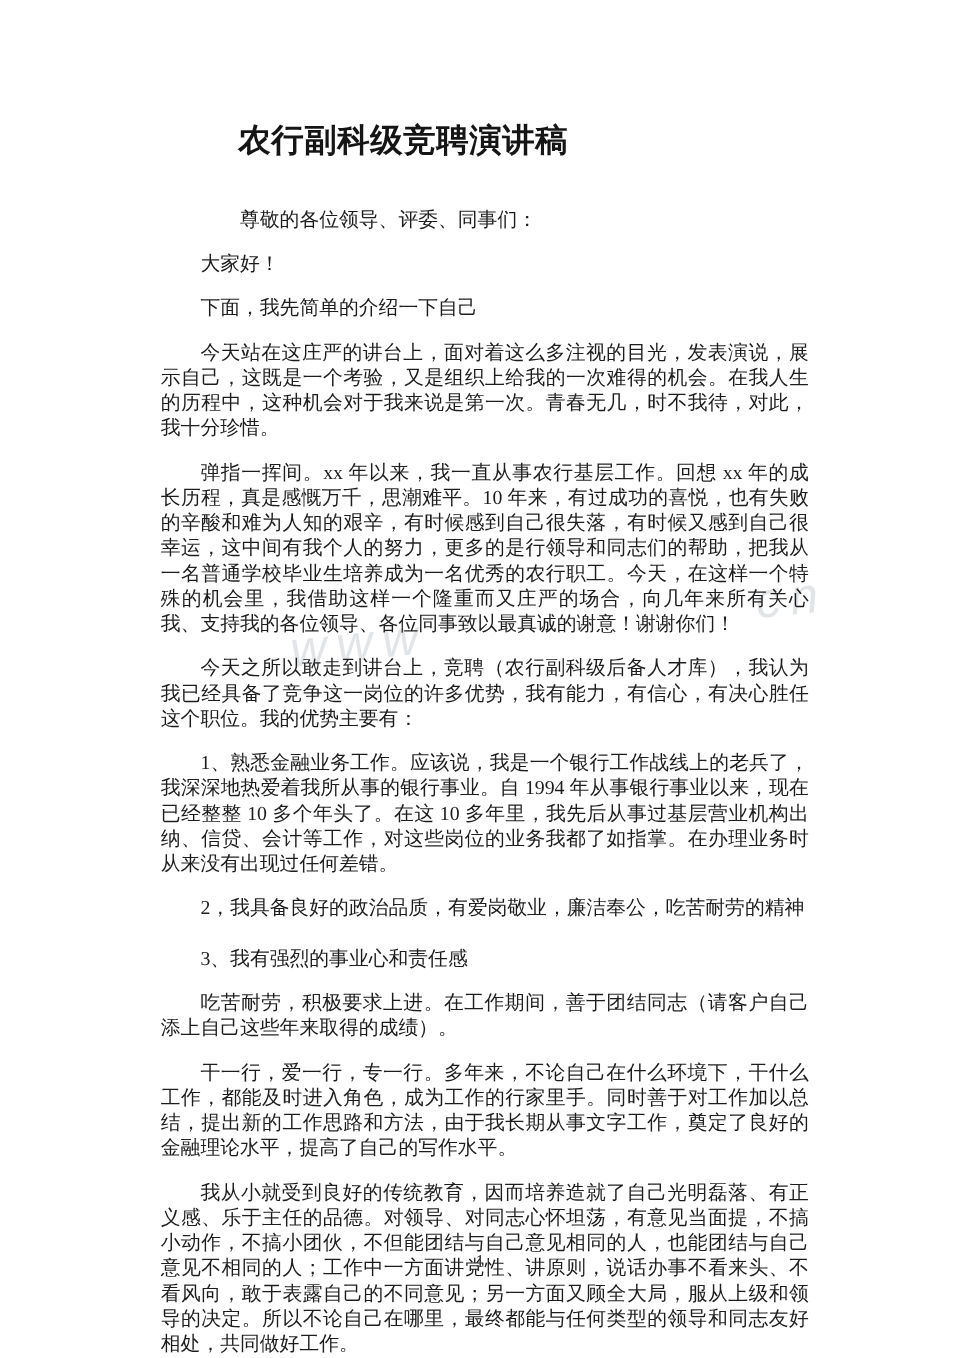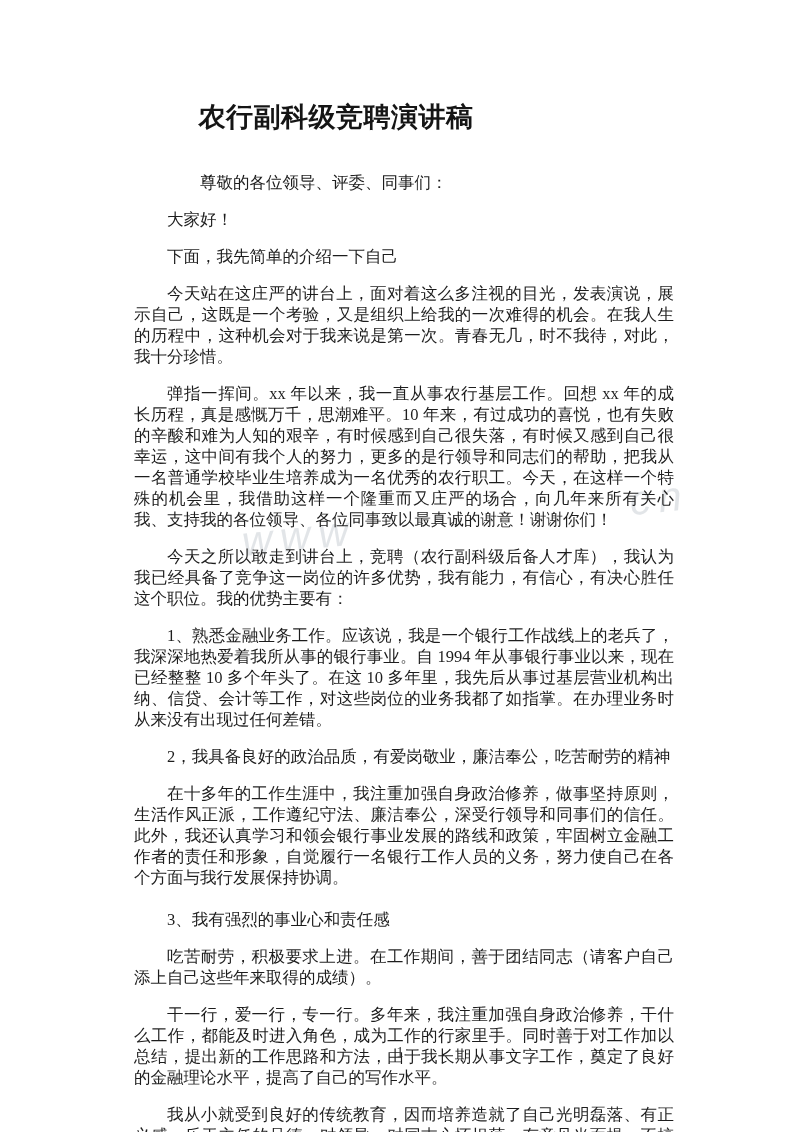--- a/index.html
+++ b/index.html
@@ -107,22 +107,21 @@
 
   <div class="content" id="content">
       <p class="deep">尊敬的各位领导、评委、同事们：</p>
       <p class="normal">大家好！</p>
       <p class="normal">下面，我先简单的介绍一下自己</p>
       <p class="normal">今天站在这庄严的讲台上，面对着这么多注视的目光，发表演说，展示自己，这既是一个考验，又是组织上给我的一次难得的机会。在我人生的历程中，这种机会对于我来说是第一次。青春无几，时不我待，对此，我十分珍惜。</p>
       <p class="normal">弹指一挥间。xx 年以来，我一直从事农行基层工作。回想 xx 年的成长历程，真是感慨万千，思潮难平。10 年来，有过成功的喜悦，也有失败的辛酸和难为人知的艰辛，有时候感到自己很失落，有时候又感到自己很幸运，这中间有我个人的努力，更多的是行领导和同志们的帮助，把我从一名普通学校毕业生培养成为一名优秀的农行职工。今天，在这样一个特殊的机会里，我借助这样一个隆重而又庄严的场合，向几年来所有关心我、支持我的各位领导、各位同事致以最真诚的谢意！谢谢你们！</p>
       <p class="normal">今天之所以敢走到讲台上，竞聘（农行副科级后备人才库），我认为我已经具备了竞争这一岗位的许多优势，我有能力，有信心，有决心胜任这个职位。我的优势主要有：</p>
       <p class="normal">1、熟悉金融业务工作。应该说，我是一个银行工作战线上的老兵了，我深深地热爱着我所从事的银行事业。自 1994 年从事银行事业以来，现在已经整整 10 多个年头了。在这 10 多年里，我先后从事过基层营业机构出纳、信贷、会计等工作，对这些岗位的业务我都了如指掌。在办理业务时从来没有出现过任何差错。</p>
       <p class="normal">2，我具备良好的政治品质，有爱岗敬业，廉洁奉公，吃苦耐劳的精神</p>
-      <p class="normal">在十多年的工作生涯中，我注重加强自身政治修养，做事坚持原则，生活作风正派，工作遵纪守法、廉洁奉公，深受行领导和同事们的信任。此外，我还认真学习和领会银行事业发展的路线和政策，牢固树立金融工作者的责任和形象，自觉履行一名银行工作人员的义务，努力使自己在各个方面与我行发展保持协调。</p>
       <p class="normal gap-before">3、我有强烈的事业心和责任感</p>
       <p class="normal">吃苦耐劳，积极要求上进。在工作期间，善于团结同志（请客户自己添上自己这些年来取得的成绩）。</p>
-      <p class="normal">干一行，爱一行，专一行。多年来，我注重加强自身政治修养，干什么工作，都能及时进入角色，成为工作的行家里手。同时善于对工作加以总结，提出新的工作思路和方法，由于我长期从事文字工作，奠定了良好的金融理论水平，提高了自己的写作水平。</p>
+      <p class="normal">干一行，爱一行，专一行。多年来，不论自己在什么环境下，干什么工作，都能及时进入角色，成为工作的行家里手。同时善于对工作加以总结，提出新的工作思路和方法，由于我长期从事文字工作，奠定了良好的金融理论水平，提高了自己的写作水平。</p>
       <p class="normal">我从小就受到良好的传统教育，因而培养造就了自己光明磊落、有正义感、乐于主任的品德。对领导、对同志心怀坦荡，有意见当面提，不搞小动作，不搞小团伙，不但能团结与自己意见相同的人，也能团结与自己意见不相同的人；工作中一方面讲党性、讲原则，说话办事不看来头、不看风向，敢于表露自己的不同意见；另一方面又顾全大局，服从上级和领导的决定。所以不论自己在哪里，最终都能与任何类型的领导和同志友好相处，共同做好工作。</p>
     </div>
 
   <div class="page-number">1</div>
 
 </div>
 
 </body></html>

